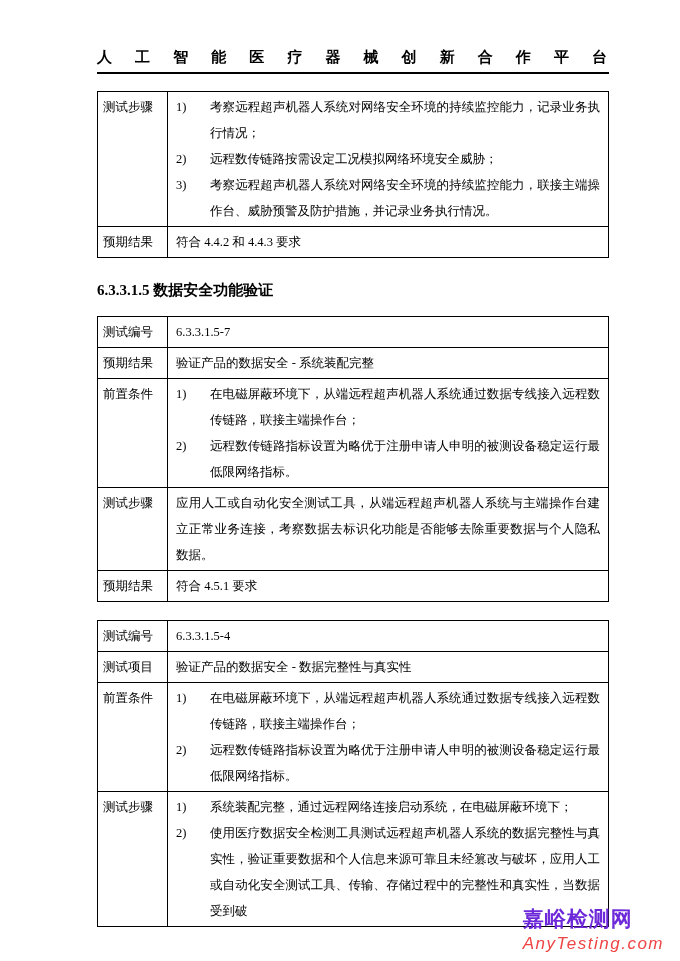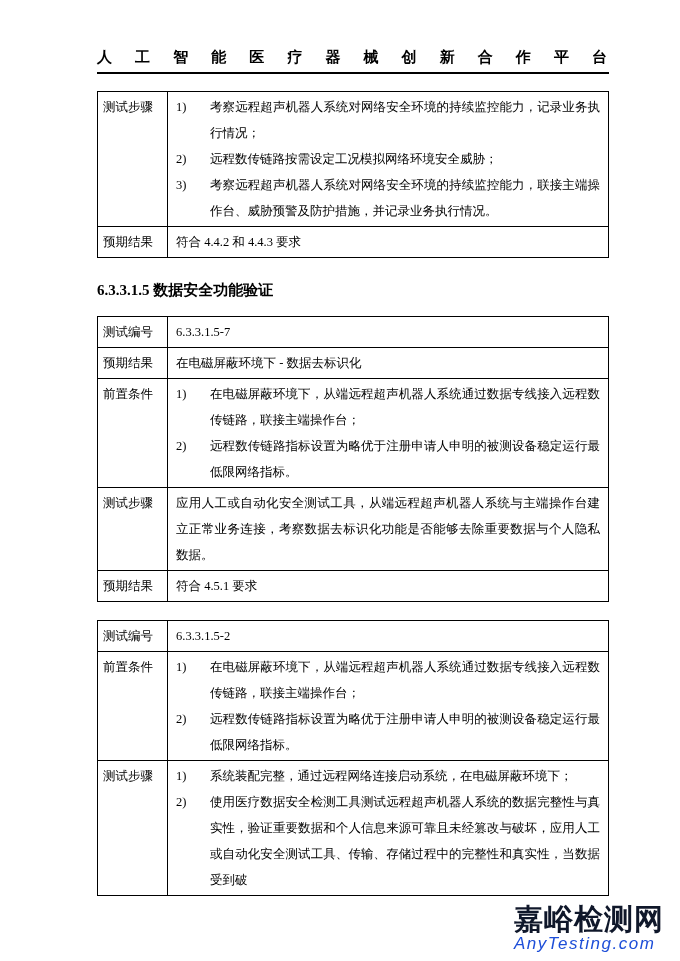--- a/index.html
+++ b/index.html
@@ -61,33 +61,33 @@
     margin: 23px 0 0 0;
     line-height: 18px;
   }
   .watermark {
     position: absolute;
     right: 16px; bottom: 8px;
     text-align: left;
   }
   .wm-cn {
     font-family: "Liberation Sans", "DejaVu Sans", sans-serif;
-    font-size: 29px;
+    font-size: 21px;
     font-weight: bold;
     letter-spacing: 1px;
     line-height: 30px;
-    color: #0f172a;
+    color: #6d28d9;
   }
   .wm-en {
     font-family: "Liberation Sans", "DejaVu Sans", sans-serif;
     font-size: 17px;
     font-style: italic;
     letter-spacing: 1.5px;
     line-height: 19px;
-    color: #1d4ed8;
+    color: #ef4444;
   }
 </style>
 </head>
 <body>
 
 <div class="page">
   <div class="content">
 
     <div class="site-title">人工智能医疗器械创新合作平台</div>
     <div class="header-rule"></div>
@@ -126,21 +126,21 @@
       <tbody>
           <tr>
         <td class="lbl">测试编号</td>
         <td>
           <div class="para">6.3.3.1.5-7</div>
         </td>
       </tr>
       <tr>
         <td class="lbl">预期结果</td>
         <td>
-          <div class="para">在电磁屏蔽环境下 - 数据去标识化</div>
+          <div class="para">验证产品的数据安全 - 系统装配完整</div>
         </td>
       </tr>
       <tr>
         <td class="lbl">前置条件</td>
         <td>
           <div class="item">
             <span class="num">1)</span>
             <span class="itxt">在电磁屏蔽环境下，从端远程超声机器人系统通过数据专线接入远程数传链路，联接主端操作台；</span>
           </div>
           <div class="item">
@@ -162,21 +162,27 @@
         </td>
       </tr>
     </tbody>
       </table>
 
     <table class="doc t3">
       <tbody>
           <tr>
         <td class="lbl">测试编号</td>
         <td>
-          <div class="para">6.3.3.1.5-2</div>
+          <div class="para">6.3.3.1.5-4</div>
+        </td>
+      </tr>
+      <tr>
+        <td class="lbl">测试项目</td>
+        <td>
+          <div class="para">验证产品的数据安全 - 数据完整性与真实性</div>
         </td>
       </tr>
       <tr>
         <td class="lbl">前置条件</td>
         <td>
           <div class="item">
             <span class="num">1)</span>
             <span class="itxt">在电磁屏蔽环境下，从端远程超声机器人系统通过数据专线接入远程数传链路，联接主端操作台；</span>
           </div>
           <div class="item">

